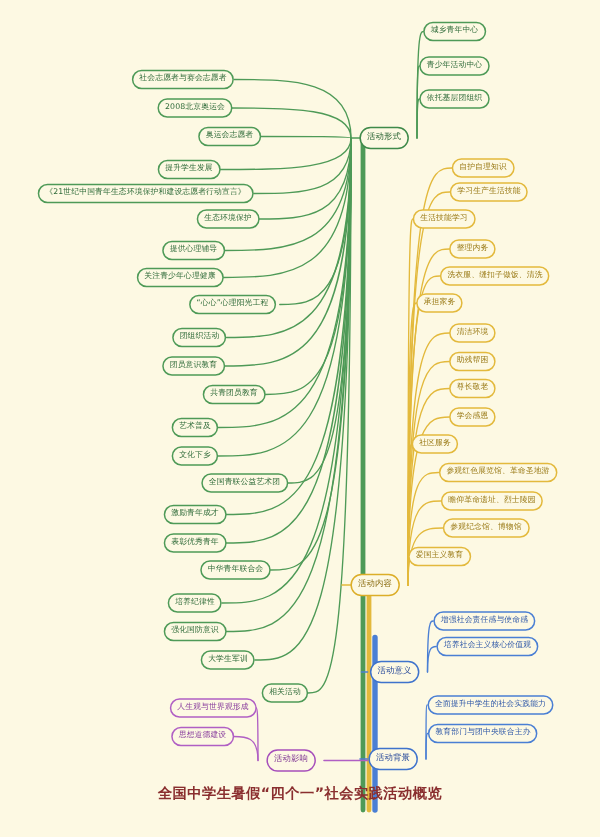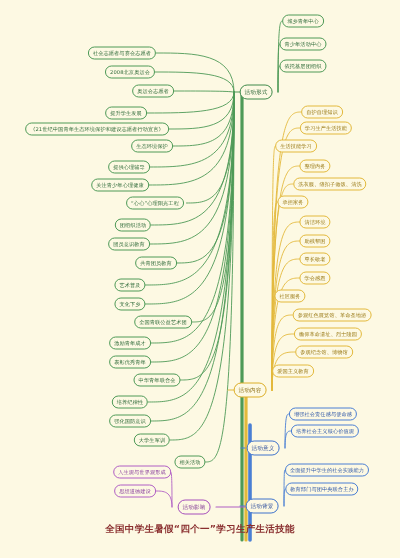--- a/index.html
+++ b/index.html
@@ -147,14 +147,14 @@
       <div class="node n-blue-root" style="left: 263px; top: 448px;">活动意义</div>
       <div class="node n-blue" style="left: 323px; top: 414px;">增强社会责任感与使命感</div>
       <div class="node n-blue" style="left: 325px; top: 431px;">培养社会主义核心价值观</div>
       <div class="node n-blue-root" style="left: 262px; top: 506px;">活动背景</div>
       <div class="node n-blue" style="left: 327px; top: 470px;">全面提升中学生的社会实践能力</div>
       <div class="node n-blue" style="left: 322px; top: 489px;">教育部门与团中央联合主办</div>
       <div class="node n-purple-root" style="left: 194px; top: 507px;">活动影响</div>
       <div class="node n-purple" style="left: 142px; top: 472px;">人生观与世界观形成</div>
       <div class="node n-purple" style="left: 135px; top: 491px;">思想道德建设</div>
     </div>
-  <div id="title">全国中学生暑假“四个一”学习生产生活技能</div>
+  <div id="title">全国中学生暑假“四个一”社会实践活动概览</div>
 </div>
 
 </body></html>

